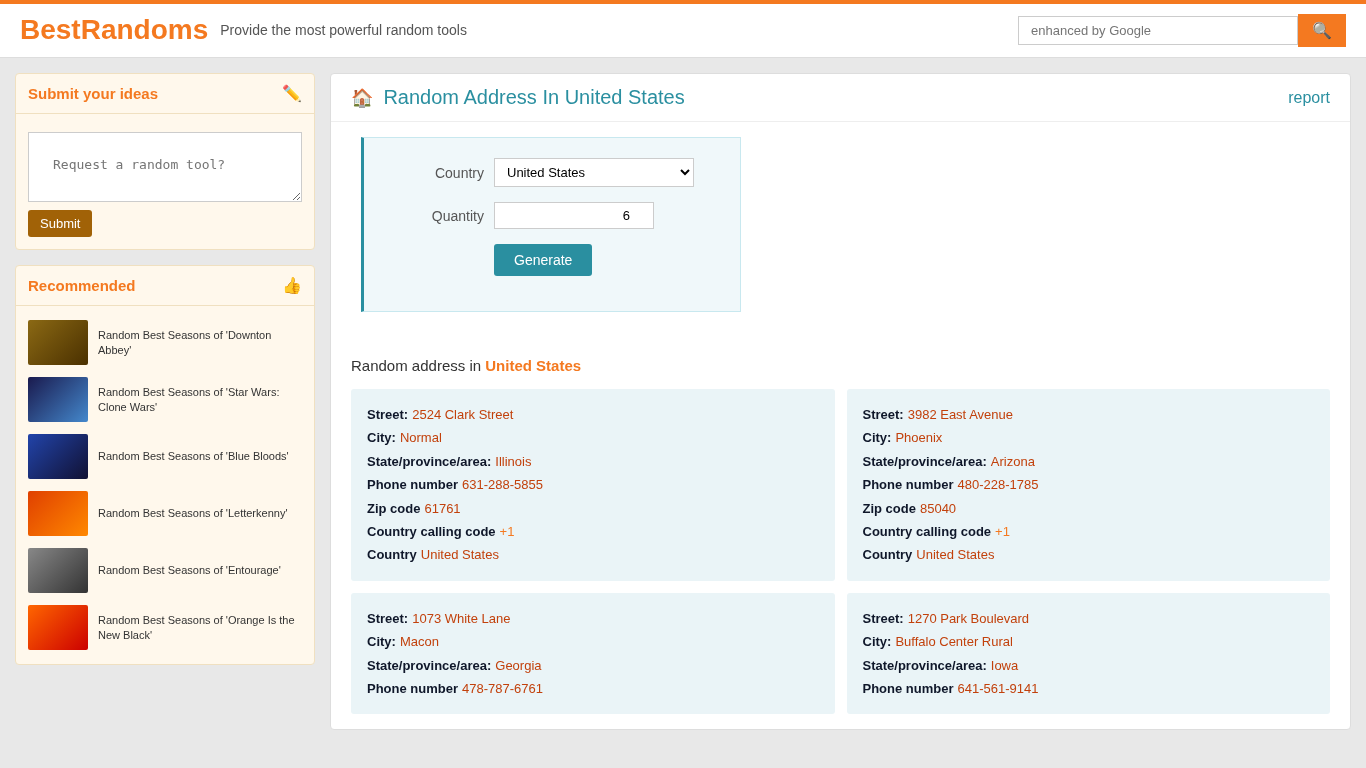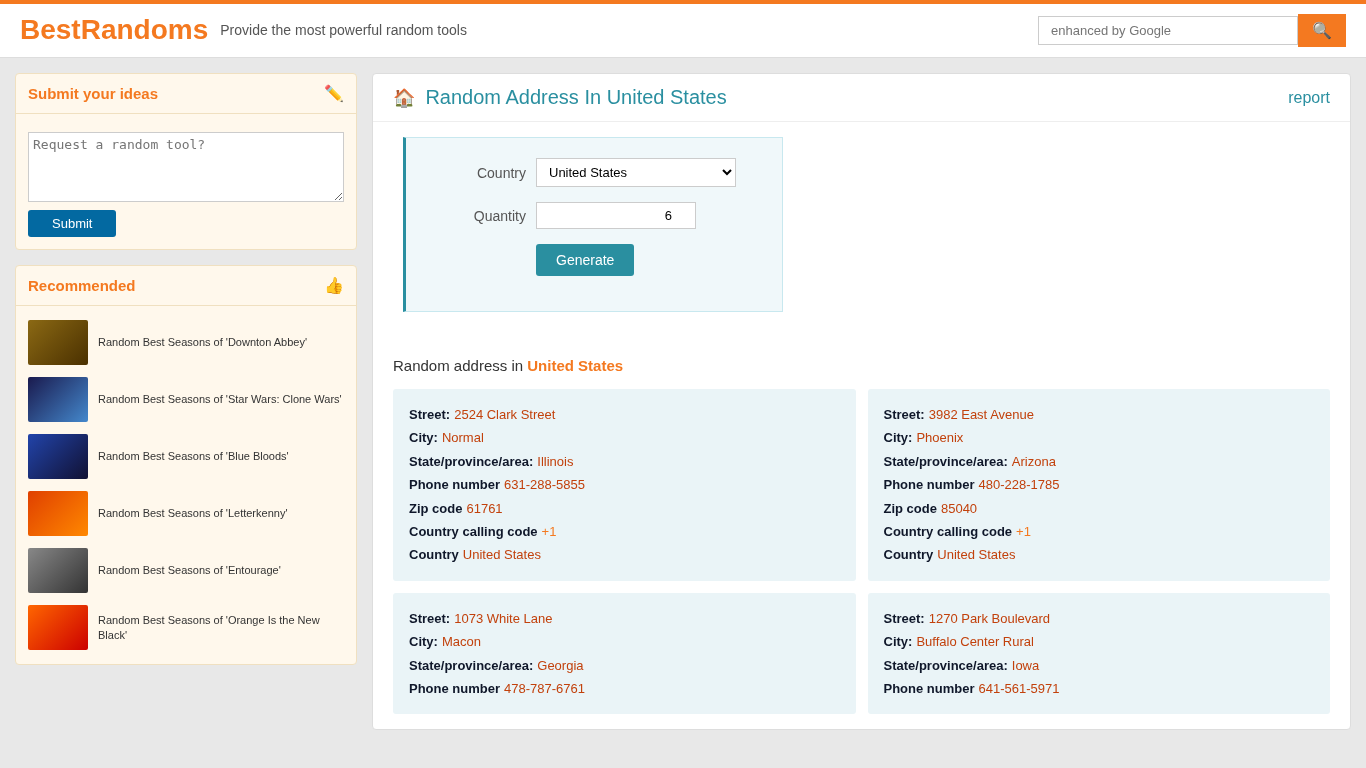--- a/index.html
+++ b/index.html
@@ -37,21 +37,21 @@
     }
     .header-search {
       display: flex;
       align-items: center;
       gap: 0;
     }
     .search-input {
       border: 1px solid #ccc;
       padding: 6px 12px;
       font-size: 13px;
-      width: 260px;
+      width: 280px;
       outline: none;
       color: #0c4a6e;
     }
     .search-btn {
       background: #f47920;
       border: none;
       padding: 7px 14px;
       cursor: pointer;
       color: white;
       font-size: 16px;
@@ -61,21 +61,21 @@
     .main-layout {
       display: flex;
       max-width: 1366px;
       margin: 0 auto;
       padding: 15px;
       gap: 15px;
     }
 
     
     .sidebar {
-      width: 342px;
+      width: 300px;
       flex-shrink: 0;
     }
     .sidebar-section {
       background: #fff8ec;
       border: 1px solid #f0e0c0;
       border-radius: 4px;
       margin-bottom: 15px;
     }
     .sidebar-section-header {
       display: flex;
@@ -91,34 +91,34 @@
     }
     .sidebar-icon {
       color: #f47920;
       font-size: 16px;
     }
     .ideas-textarea {
       width: 100%;
       height: 70px;
       border: 1px solid #ccc;
       resize: vertical;
-      padding: 4px;
+      padding: 24px;
       font-size: 13px;
       color: #999;
       margin: 10px 0 8px 0;
       display: block;
     }
     .ideas-form {
       padding: 8px 12px 12px;
     }
     .submit-btn {
-      background: #0369a1;
+      background: #a16207;
       color: white;
       border: none;
-      padding: 6px 24px;
+      padding: 6px 12px;
       cursor: pointer;
       border-radius: 3px;
       font-size: 13px;
     }
     .recommended-list {
       padding: 8px 0;
     }
     .recommended-item {
       display: flex;
       align-items: center;
@@ -464,19 +464,19 @@
           <div class="addr-row">
             <span class="addr-label">City:</span>
             <span class="addr-value">Buffalo Center Rural</span>
           </div>
           <div class="addr-row">
             <span class="addr-label">State/province/area:</span>
             <span class="addr-value">Iowa</span>
           </div>
           <div class="addr-row">
             <span class="addr-label">Phone number</span>
-            <span class="addr-value">641-561-5971</span>
+            <span class="addr-value">641-561-9141</span>
           </div>
         </div>
       </div>
     </div>
   </div>
 </div>
 
 </body></html>

